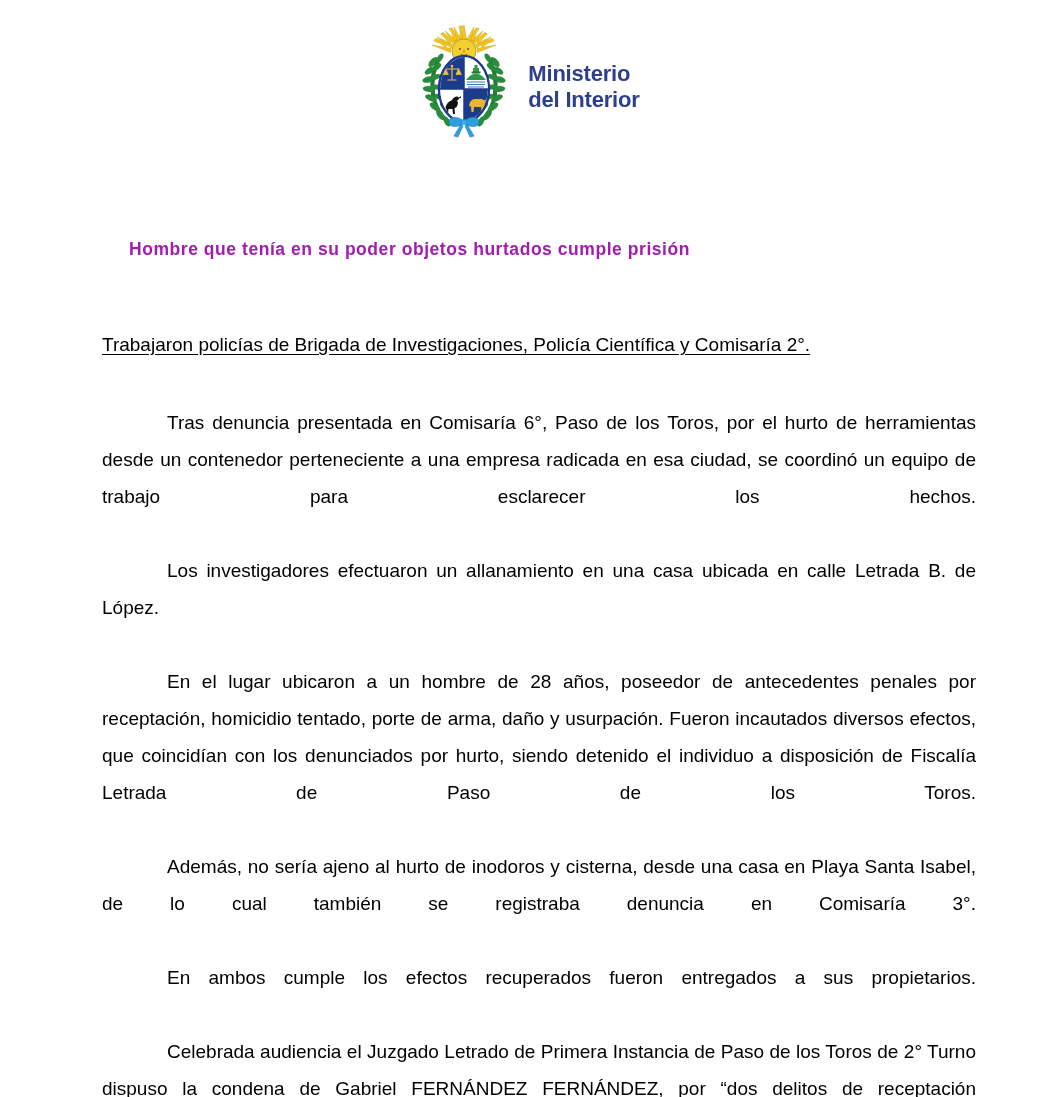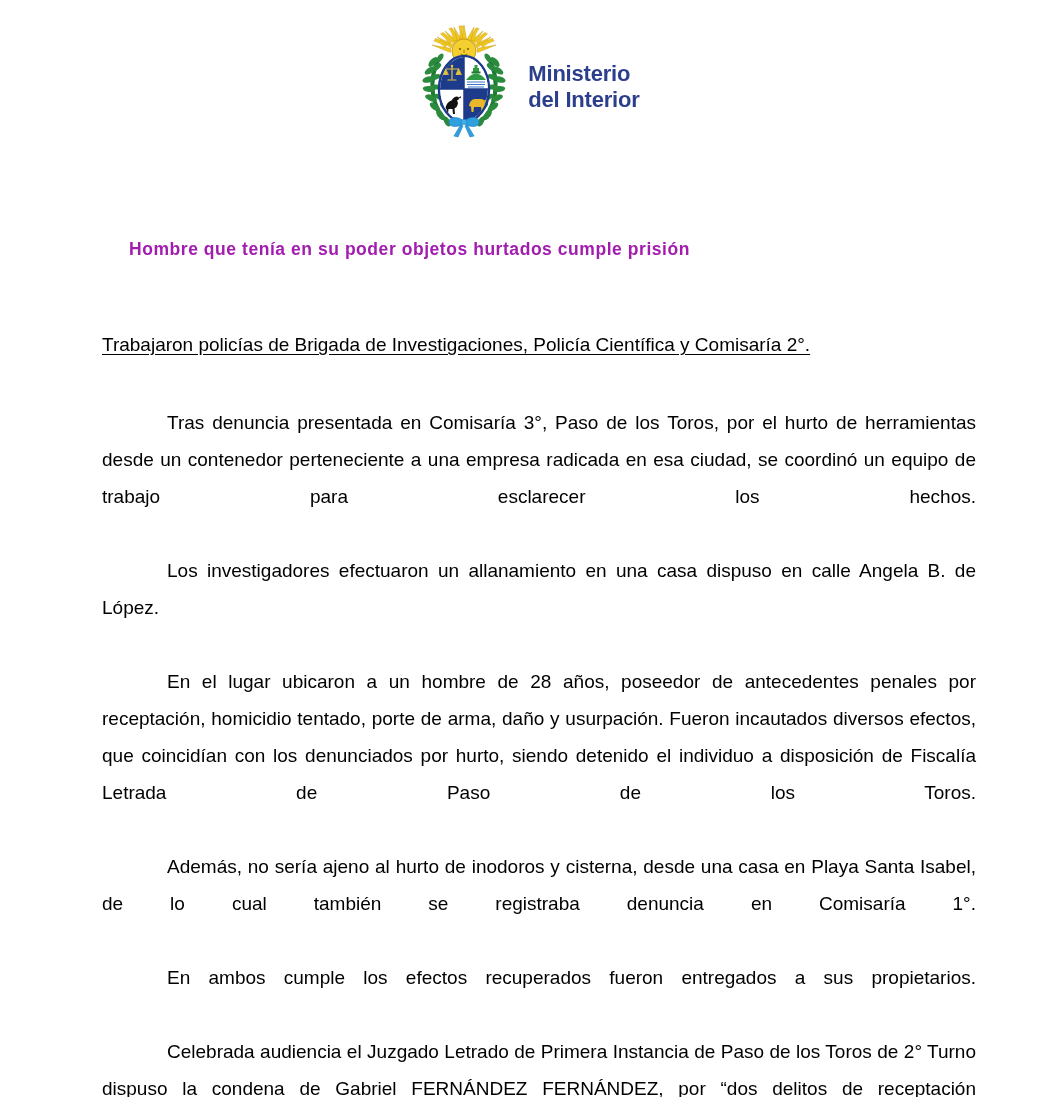--- a/index.html
+++ b/index.html
@@ -240,21 +240,21 @@
   </div>
 </div>
 
 <div class="doc">
 
   <div class="headline">Hombre que tenía en su poder objetos hurtados cumple prisión</div>
 
   <div class="subhead">Trabajaron policías de Brigada de Investigaciones, Policía Científica y Comisaría 2°.</div>
 
   <div class="article">
-    <p>Tras denuncia presentada en Comisaría 3°, Paso de los Toros, por el hurto de herramientas desde un contenedor perteneciente a una empresa radicada en esa ciudad, se coordinó un equipo de trabajo para esclarecer los hechos.</p>
-    <p>Los investigadores efectuaron un allanamiento en una casa dispuso en calle Angela B. de López.</p>
+    <p>Tras denuncia presentada en Comisaría 6°, Paso de los Toros, por el hurto de herramientas desde un contenedor perteneciente a una empresa radicada en esa ciudad, se coordinó un equipo de trabajo para esclarecer los hechos.</p>
+    <p>Los investigadores efectuaron un allanamiento en una casa ubicada en calle Letrada B. de López.</p>
     <p>En el lugar ubicaron a un hombre de 28 años, poseedor de antecedentes penales por receptación, homicidio tentado, porte de arma, daño y usurpación. Fueron incautados diversos efectos, que coincidían con los denunciados por hurto, siendo detenido el individuo a disposición de Fiscalía Letrada de Paso de los Toros.</p>
-    <p>Además, no sería ajeno al hurto de inodoros y cisterna, desde una casa en Playa Santa Isabel, de lo cual también se registraba denuncia en Comisaría 1°.</p>
+    <p>Además, no sería ajeno al hurto de inodoros y cisterna, desde una casa en Playa Santa Isabel, de lo cual también se registraba denuncia en Comisaría 3°.</p>
     <p>En ambos cumple los efectos recuperados fueron entregados a sus propietarios.</p>
     <p>Celebrada audiencia el Juzgado Letrado de Primera Instancia de Paso de los Toros de 2° Turno dispuso la condena de Gabriel FERNÁNDEZ FERNÁNDEZ, por “dos delitos de receptación concurriendo en régimen de reiteración real” de la pena de seis meses y quince días de de prisión a cumplirse en régimen de reclusión.</p>
   </div>
 
 </div>
 
 </body></html>

